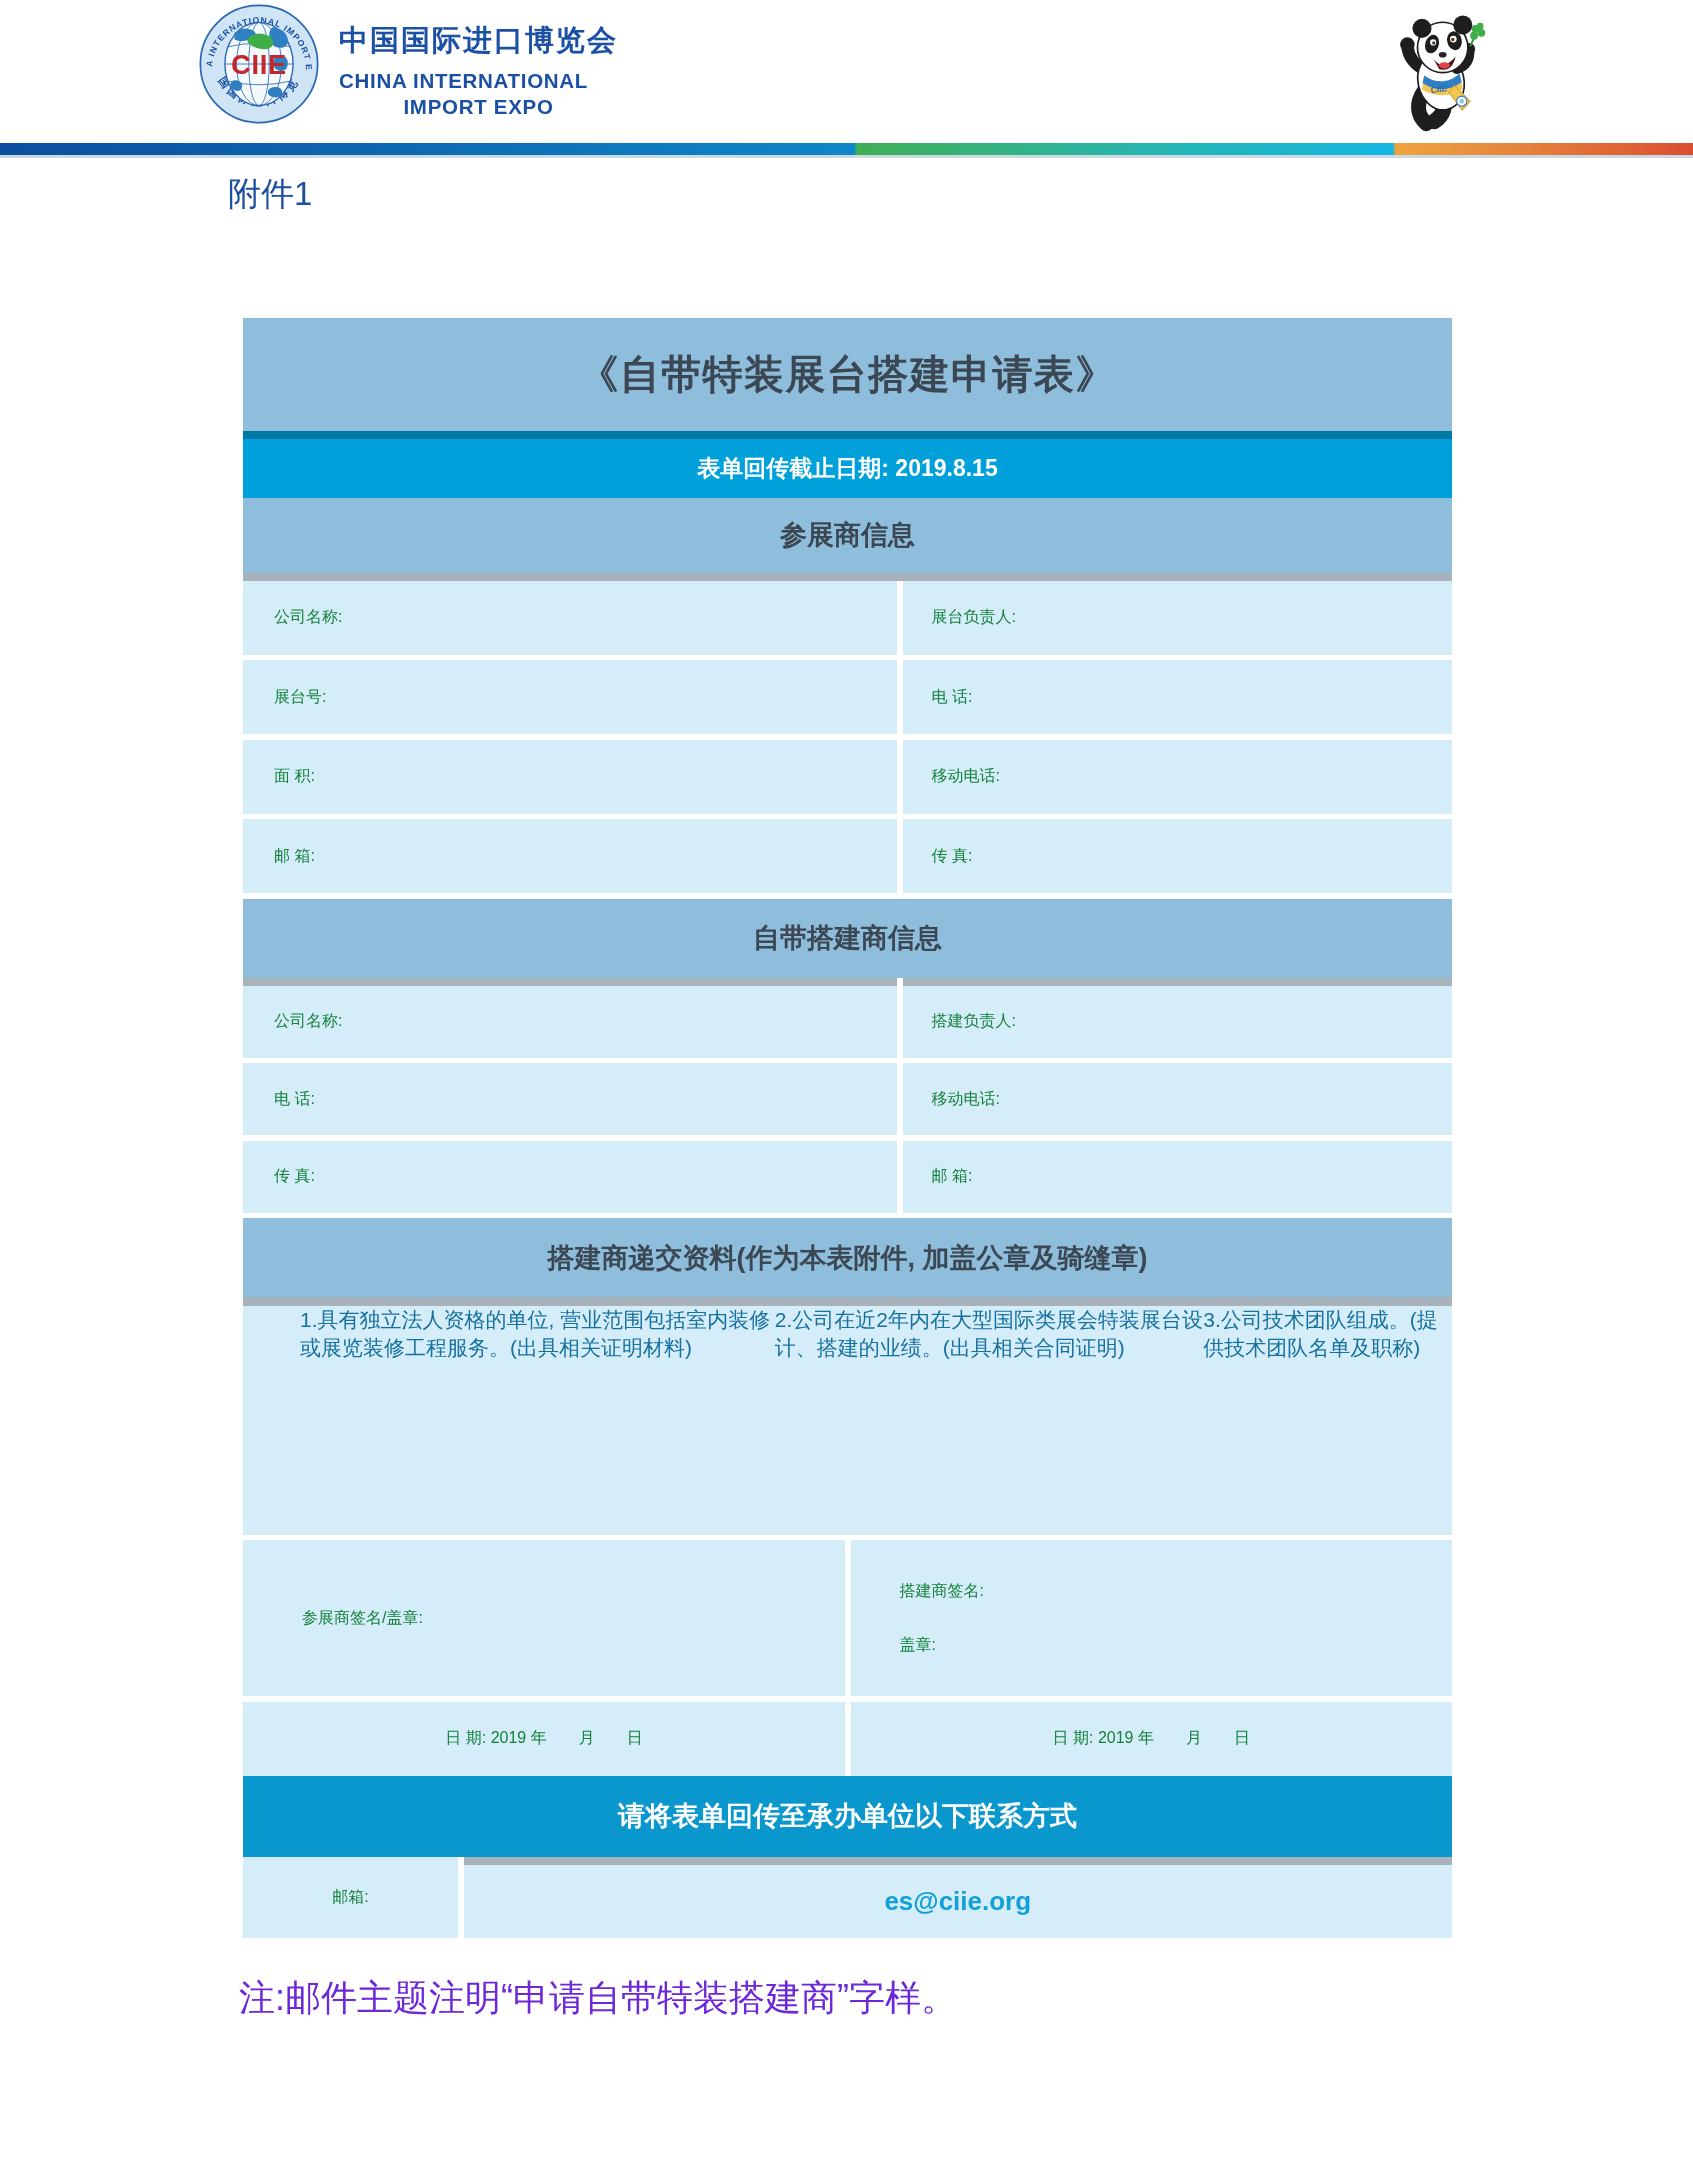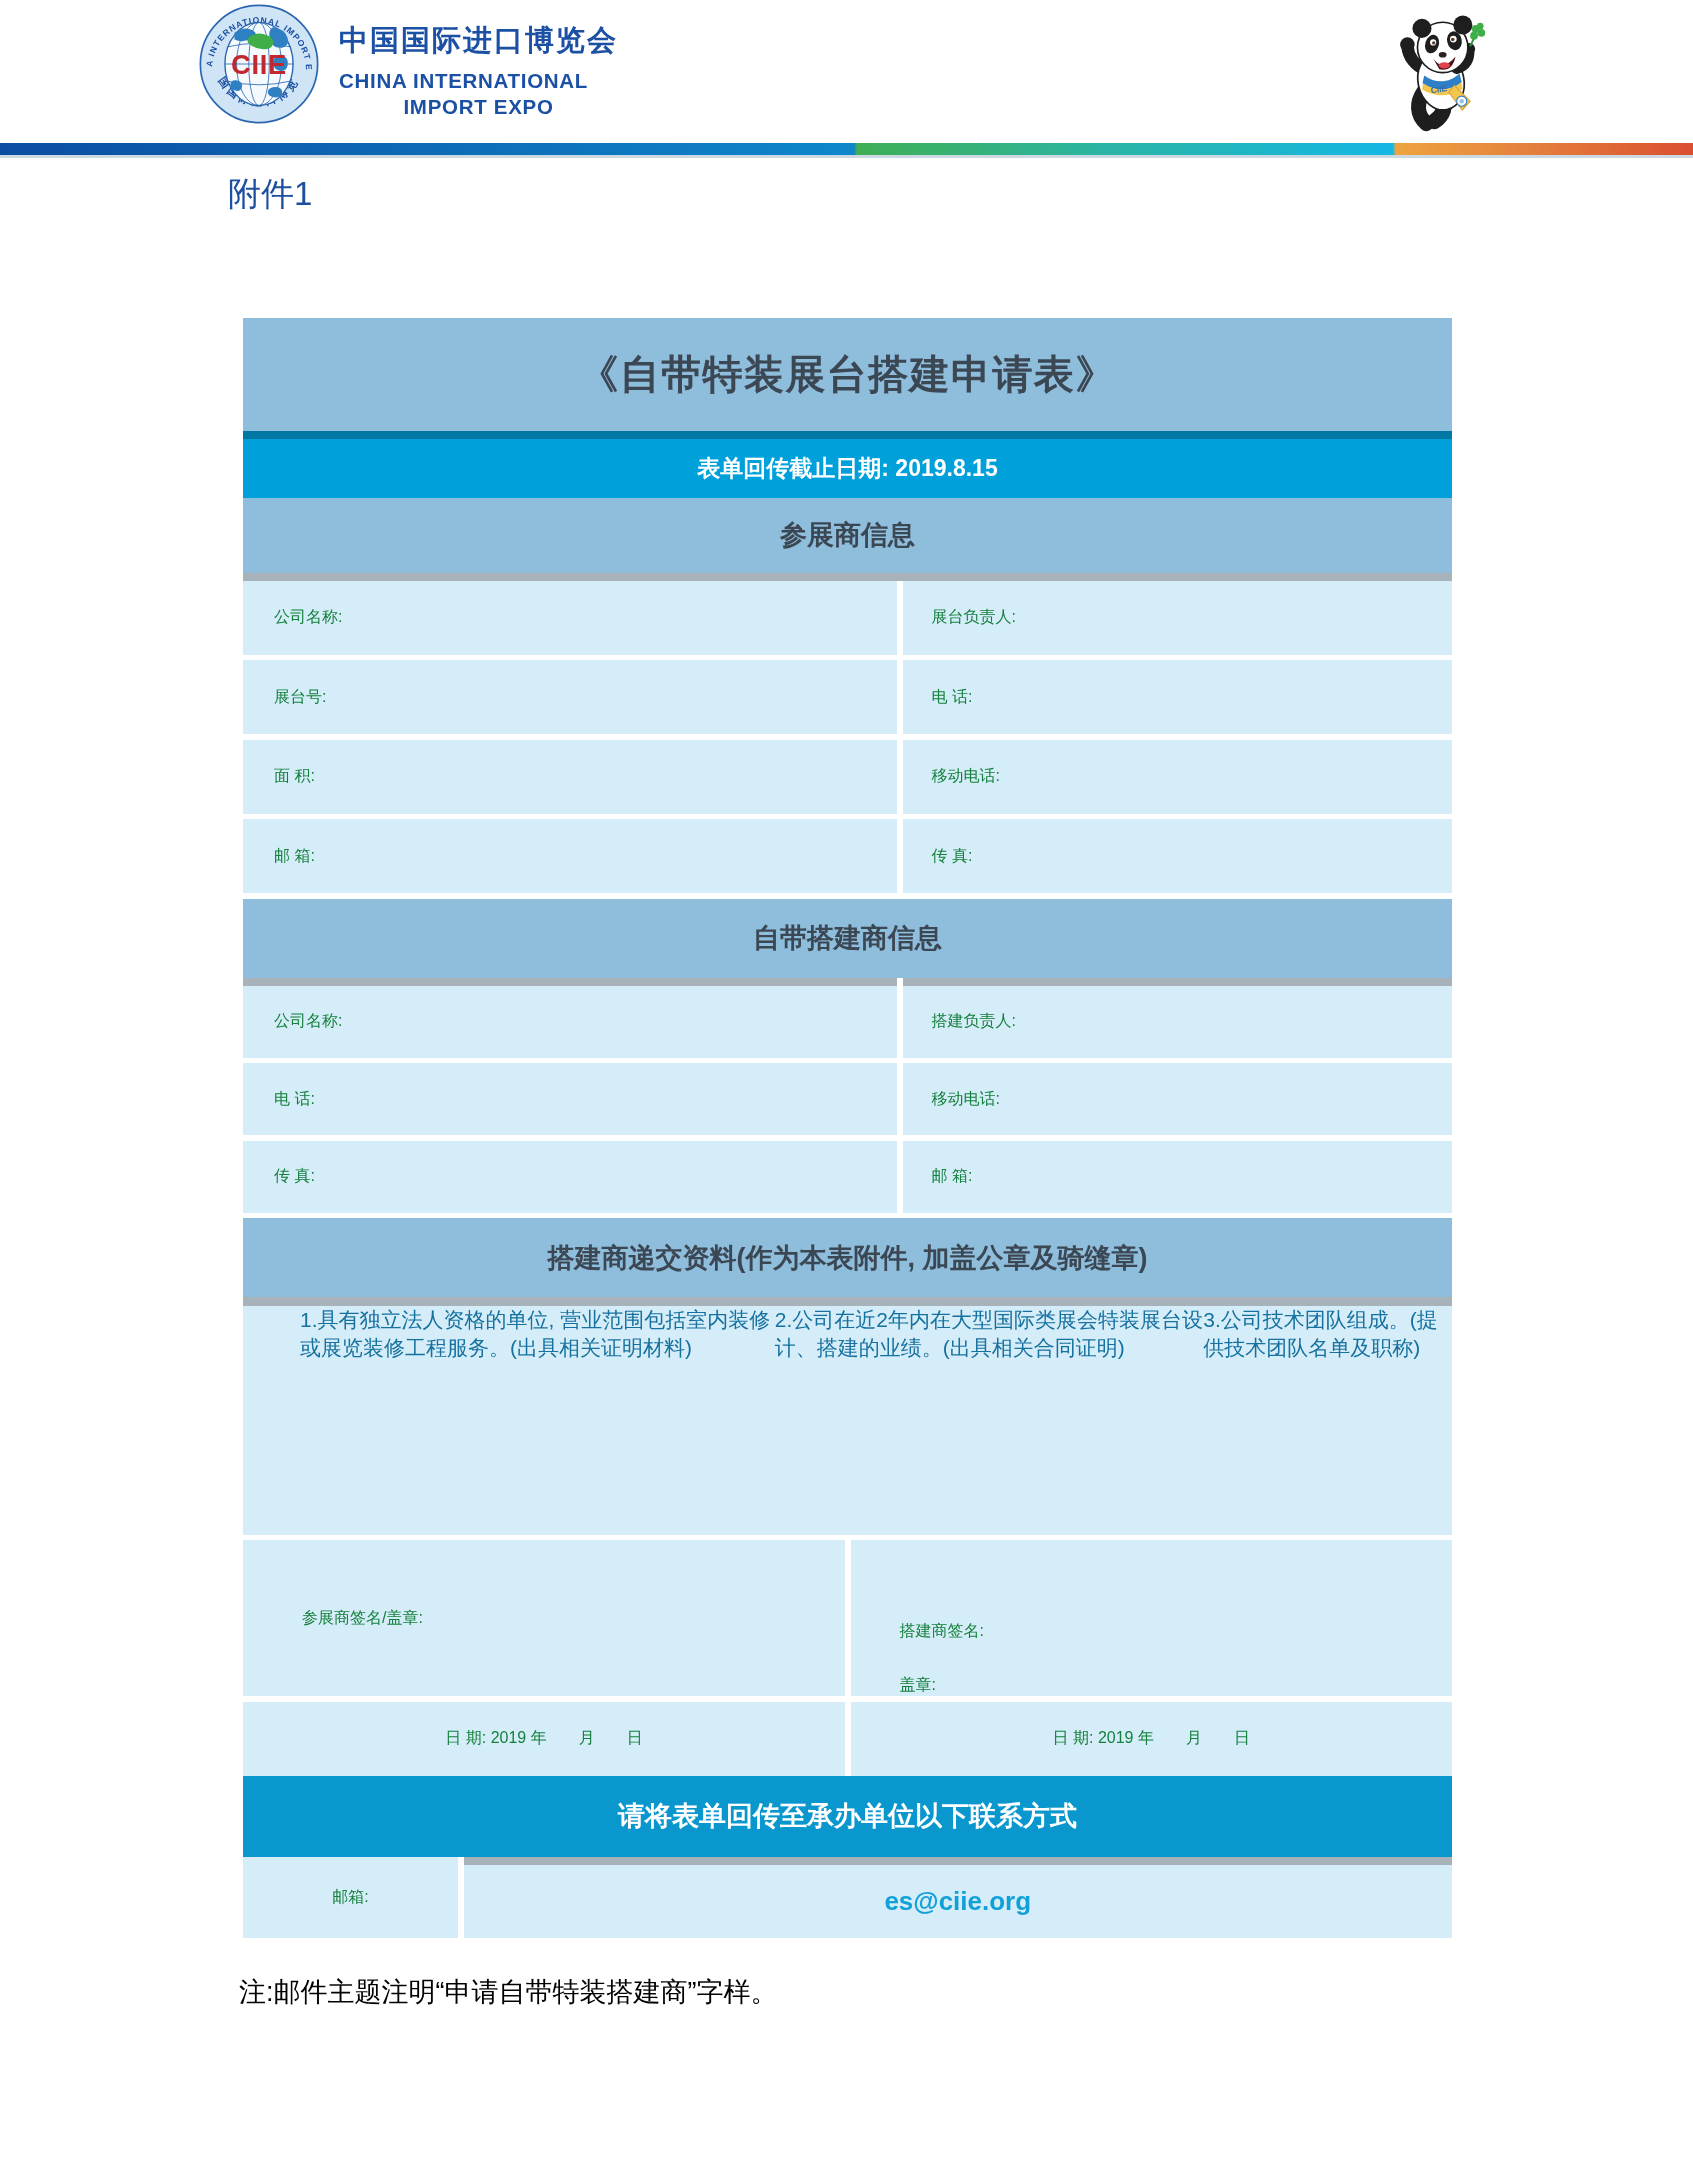--- a/index.html
+++ b/index.html
@@ -42,37 +42,37 @@
   .info{height:74px;}
   .info2{height:72px;}
   .cell-l1{width:654px;padding-left:31px;}
   .cell-r1{flex:1;padding-left:29px;}
 
   .materials-body{height:229px;background:#d5edf8;display:flex;flex-direction:row;justify-content:center;
       row-gap:30px;padding-left:57px;box-sizing:border-box;font-size:21px;color:#16719f;}
 
   .sig{height:156px;margin-top:5.5px;}
   .sig .cell-sl{width:602px;padding-left:59px;}
-  .sig .cell-sr{flex:1;display:flex;flex-direction:column;justify-content:flex-end;align-items:flex-start;
+  .sig .cell-sr{flex:1;display:flex;flex-direction:column;justify-content:center;align-items:flex-start;
       row-gap:33px;padding-left:49px;}
   .dates{height:74px;margin-top:5.5px;}
   .dates .cell{justify-content:center;white-space:pre;}
   .dates .cell-dl{width:602px;}
   .dates .cell-dr{flex:1;}
 
   .band-contact{height:81px;background:#0997cd;display:flex;align-items:center;justify-content:center;
       color:#ffffff;font-size:27px;font-weight:bold;}
   .bottom{height:81px;display:flex;column-gap:5.5px;}
   .bottom .cell-bl{width:215px;justify-content:center;}
   .bottom .right-col{flex:1;display:flex;flex-direction:column;}
   .bottom .strip2{height:8.2px;background:#a8b2ba;}
   .bottom .email-cell{flex:1;background:#d5edf8;display:flex;align-items:center;justify-content:center;}
   .email{font-size:26px;font-weight:bold;color:#12a0d8;text-decoration:none;}
 
-  .note{position:absolute;left:239px;top:1974px;font-size:27px;color:#000000;}
+  .note{position:absolute;left:239px;top:1974px;font-size:36px;color:#6d28d9;}
 </style>
 </head>
 <body>
 
 <div class="page">
 
   <svg class="logo" width="120" height="120" viewBox="0 0 176 176">
     <circle cx="88" cy="88" r="86" fill="#cfe4f5" stroke="#2a66b0" stroke-width="2.5"></circle>
     <defs>
       <path id="arcT" d="M 19,97 A 69,69 0 1 1 157,97"></path>

